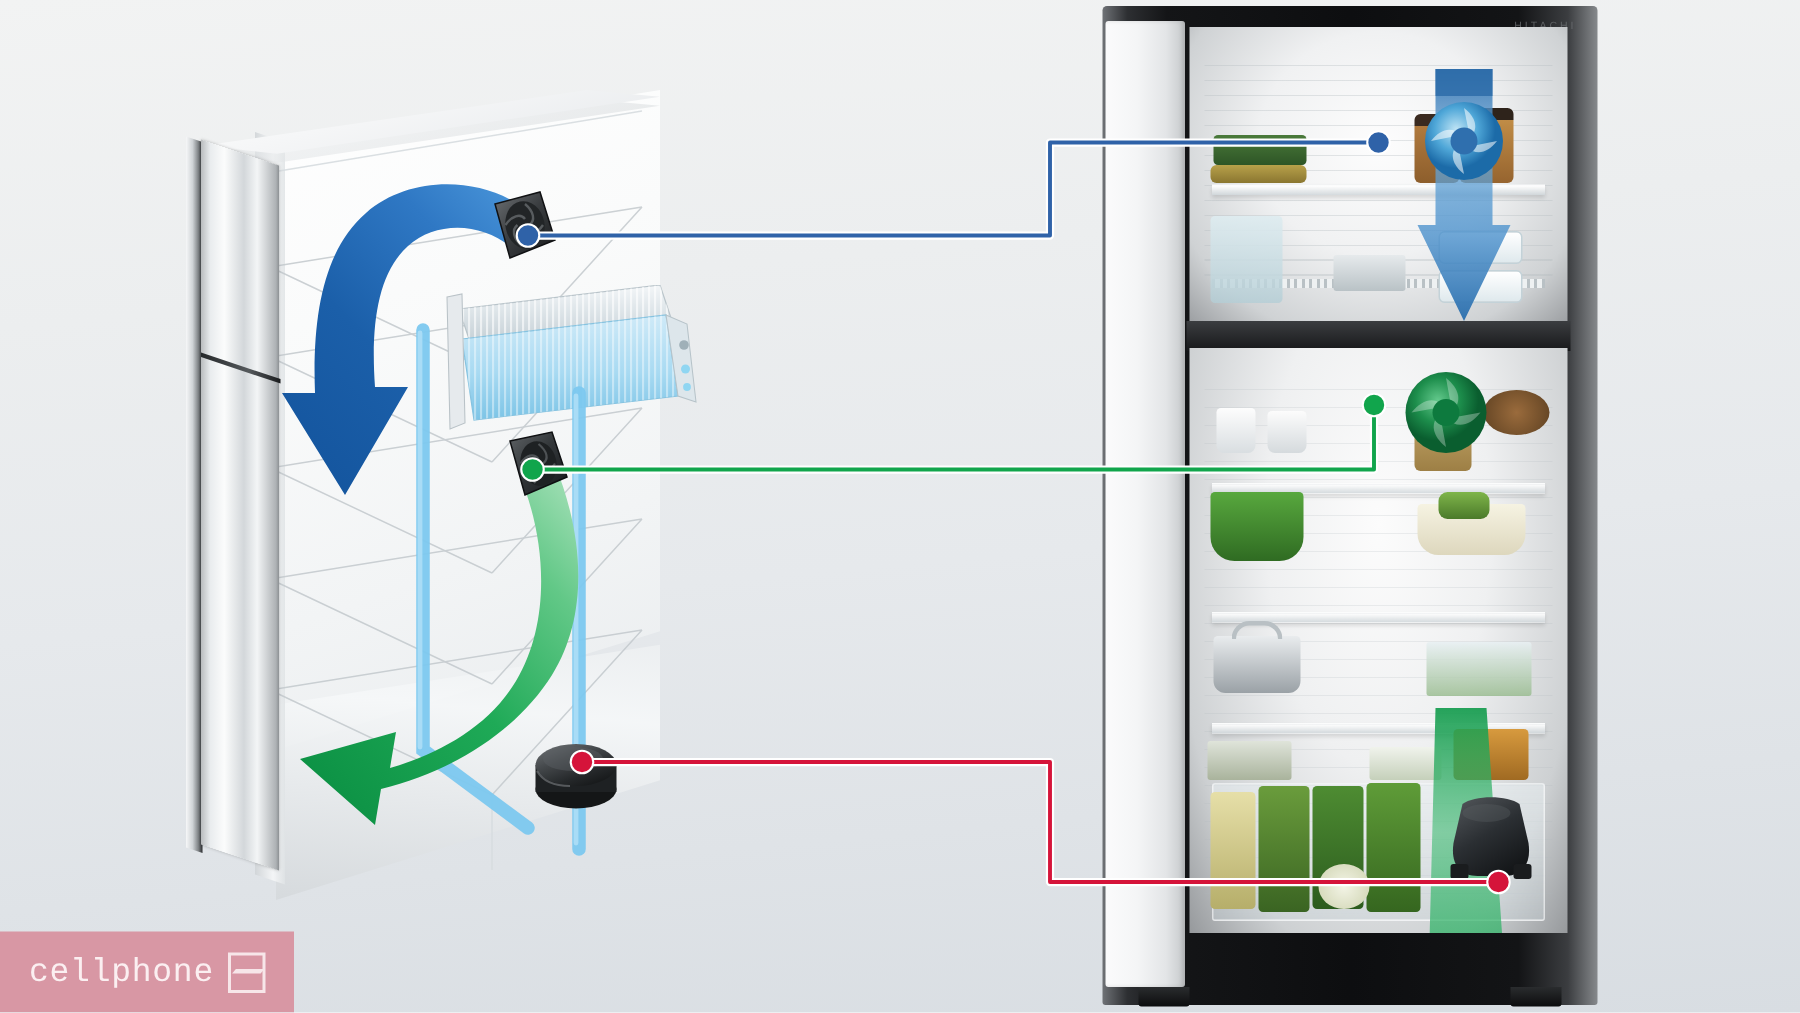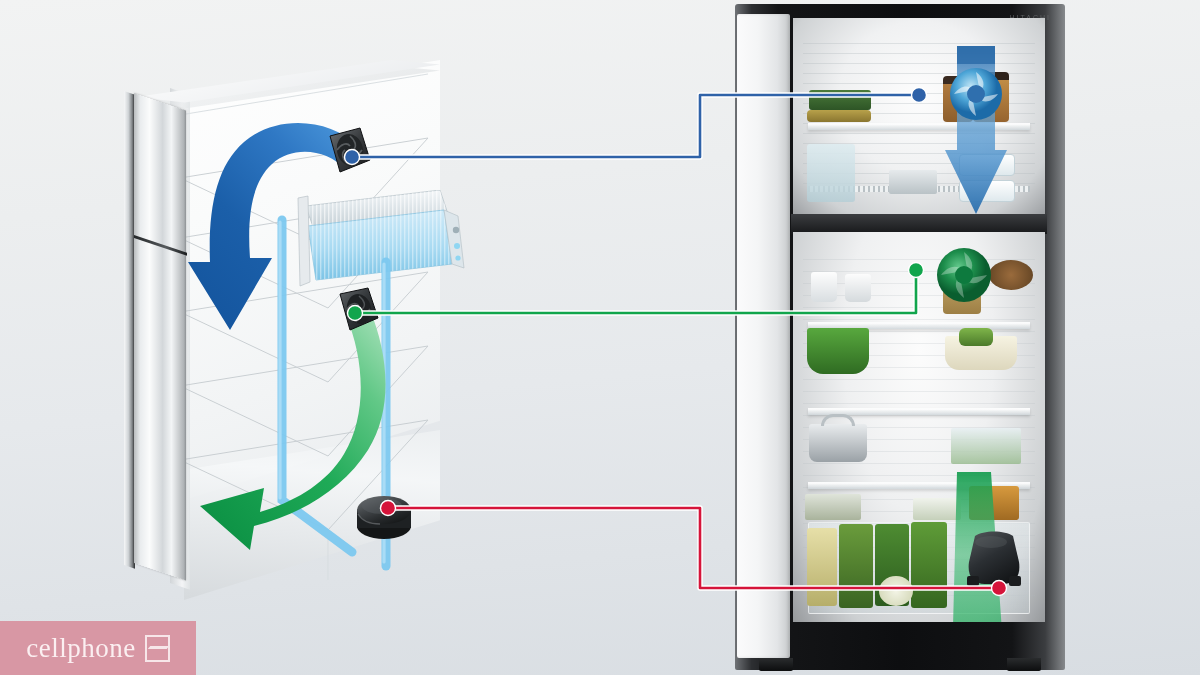--- a/index.html
+++ b/index.html
@@ -133,22 +133,22 @@
   
   #connectors { position:absolute; inset:0; pointer-events:none; }
 
   
   #watermark {
     position:absolute; left:0; bottom:0; width:196px; height:54px;
     background:rgba(215,140,155,.88);
     display:flex; align-items:center; justify-content:center;
   }
   #watermark .wm-text {
-    font-size:27px; letter-spacing:.5px; color:#fbeff1; font-weight:400;
-    font-family:Liberation Serif, serif;
+    font-size:22px; letter-spacing:.5px; color:#fbeff1; font-weight:400;
+    font-family:Liberation Mono, monospace;
   }
   #watermark .wm-mark {
     display:inline-block; margin-left:9px; width:25px; height:27px;
     border:2px solid #f7e6e9; position:relative; vertical-align:middle;
   }
   #watermark .wm-mark:before {
     content:""; position:absolute; left:2px; top:9px; width:19px; height:3px;
     background:#f7e6e9; transform:skewX(-40deg);
   }
 </style>

